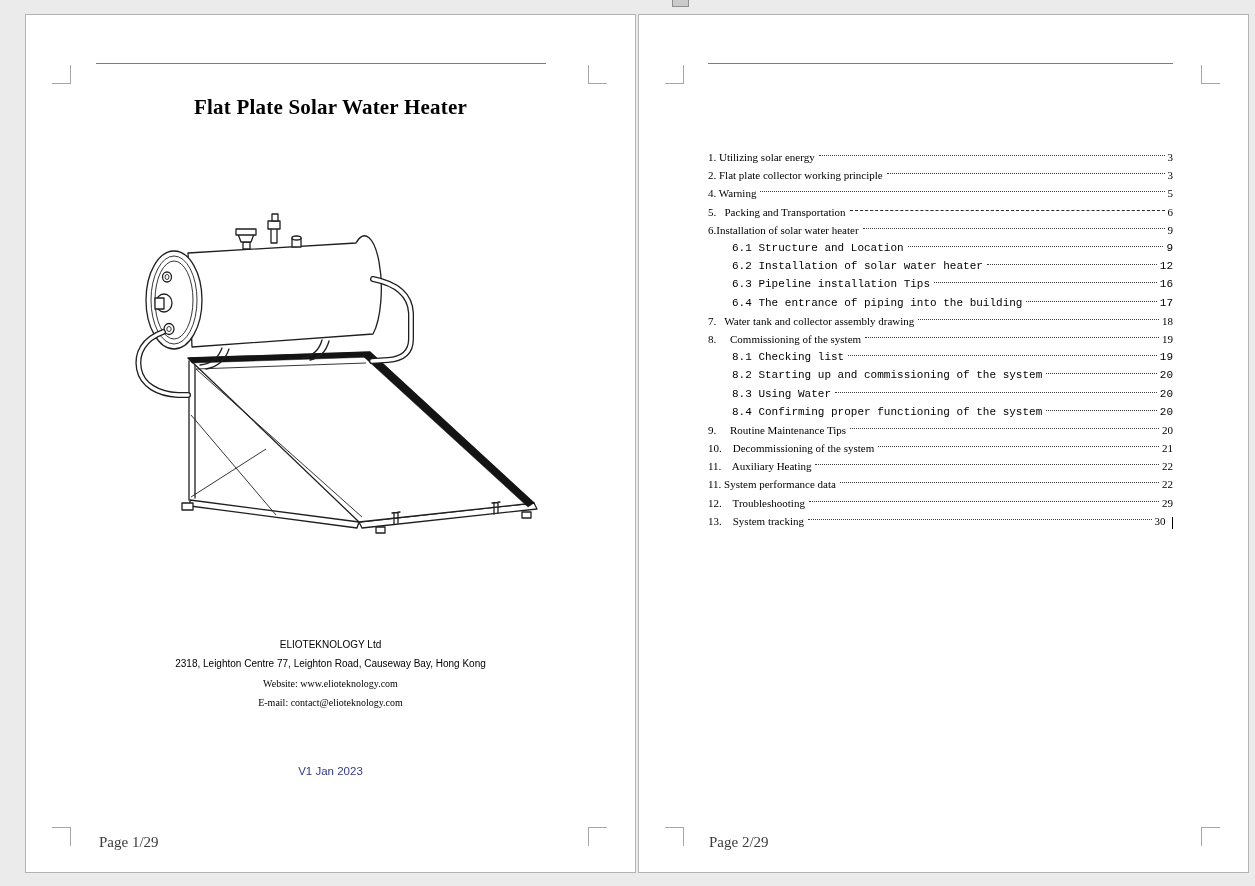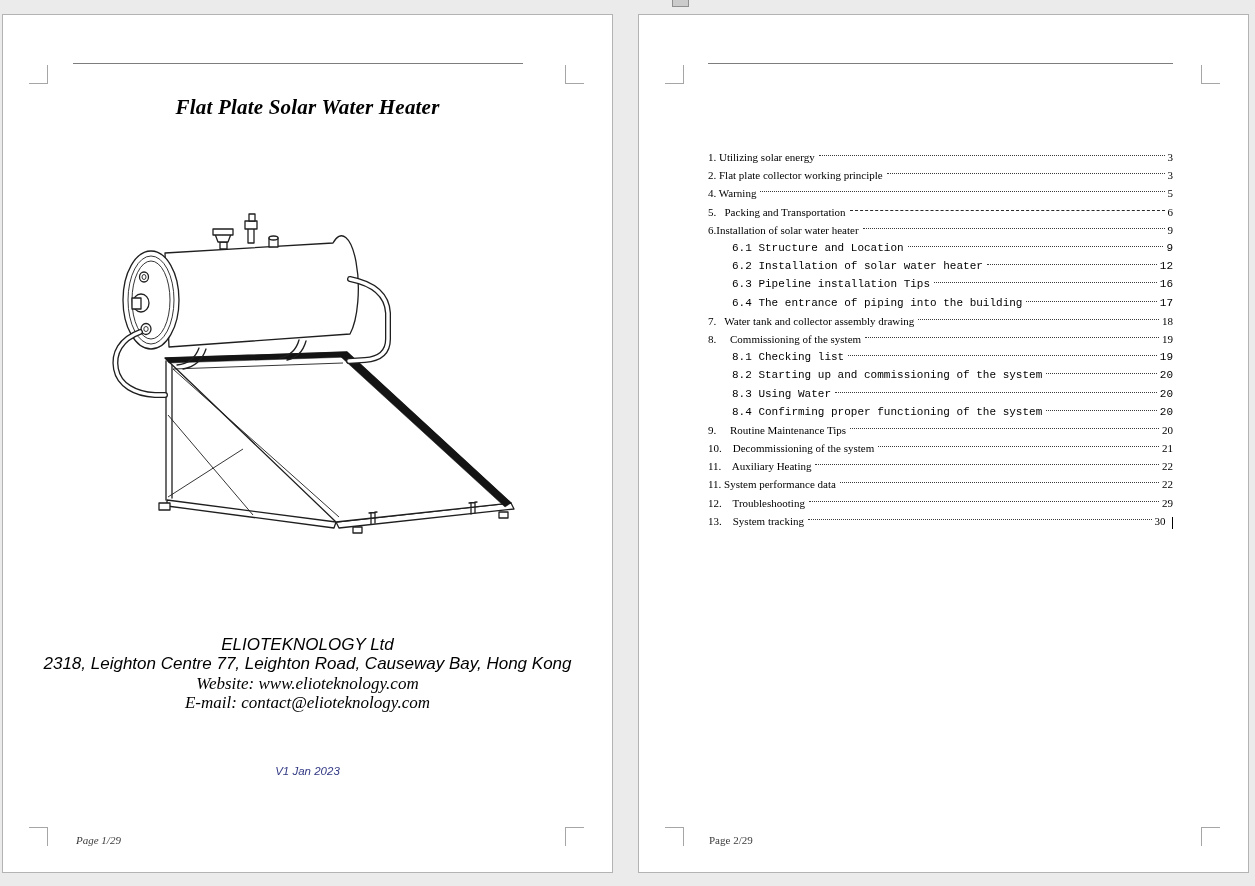--- a/index.html
+++ b/index.html
@@ -1,20 +1,20 @@
 <!DOCTYPE html>
 <html><head>
 <meta charset="utf-8">
 <style>
   html,body{margin:0;padding:0;background:#ebebeb;}
   .canvas{position:relative;width:1255px;height:886px;background:#ebebeb;overflow:hidden;
           font-family:"Liberation Serif",serif;color:#000;}
   .page{position:absolute;top:14px;width:611px;height:859px;background:#fff;
         border:1px solid #b3b3b3;box-sizing:border-box;}
-  #page1{left:2px;font-style:italic;}
+  #page1{left:25px;}
   #page2{left:638px;}
 
   
   .header-rule{position:absolute;height:1px;background:#7d7d7d;}
 
   
   .crop{position:absolute;width:19px;height:19px;box-sizing:border-box;}
   .crop.tl{border-right:1px solid #a6a6a6;border-bottom:1px solid #a6a6a6;}
   .crop.tr{border-left:1px solid #a6a6a6;border-bottom:1px solid #a6a6a6;}
   .crop.bl{border-right:1px solid #a6a6a6;border-top:1px solid #a6a6a6;}
@@ -25,25 +25,25 @@
   .pos-br{left:562px;top:812px;}
 
   .doc-title{position:absolute;top:80px;left:0;width:100%;text-align:center;
              font-size:21px;font-weight:bold;letter-spacing:.2px;}
   .toc-heading{position:absolute;top:75px;left:0;width:100%;text-align:center;
                font-size:15px;font-weight:bold;}
 
   .drawing{position:absolute;left:100px;top:186px;}
 
   .company{position:absolute;top:620px;left:0;width:100%;text-align:center;
-           font-size:17px;line-height:19.4px;}
+           font-size:10px;line-height:19.4px;}
   .company .sans{font-family:"Liberation Sans",sans-serif;}
   .version{position:absolute;top:750px;left:0;width:100%;text-align:center;
            font-family:"Liberation Sans",sans-serif;font-size:11.5px;}
-  .footer{position:absolute;top:819px;font-size:11px;color:#3c3c3c;}
+  .footer{position:absolute;top:819px;font-size:15px;color:#3c3c3c;}
   #page1 .footer{left:73px;}
   #page2 .footer{left:70px;}
 
   
   .toc{position:absolute;left:69px;top:133px;width:465px;font-size:11px;}
   .toc-row{display:flex;align-items:center;height:18.2px;box-sizing:border-box;}
   .toc-row .lbl{white-space:pre;}
   .toc-row .leader{flex:1;border-bottom:1.6px dotted #3a3a3a;margin:0 3px 3px 4px;}
   .toc-row.dash .leader{border-bottom:1.2px dashed #2a2a2a;margin-bottom:2px;}
   .toc-row.indent{padding-left:24px;font-family:Liberation Mono, monospace;}

